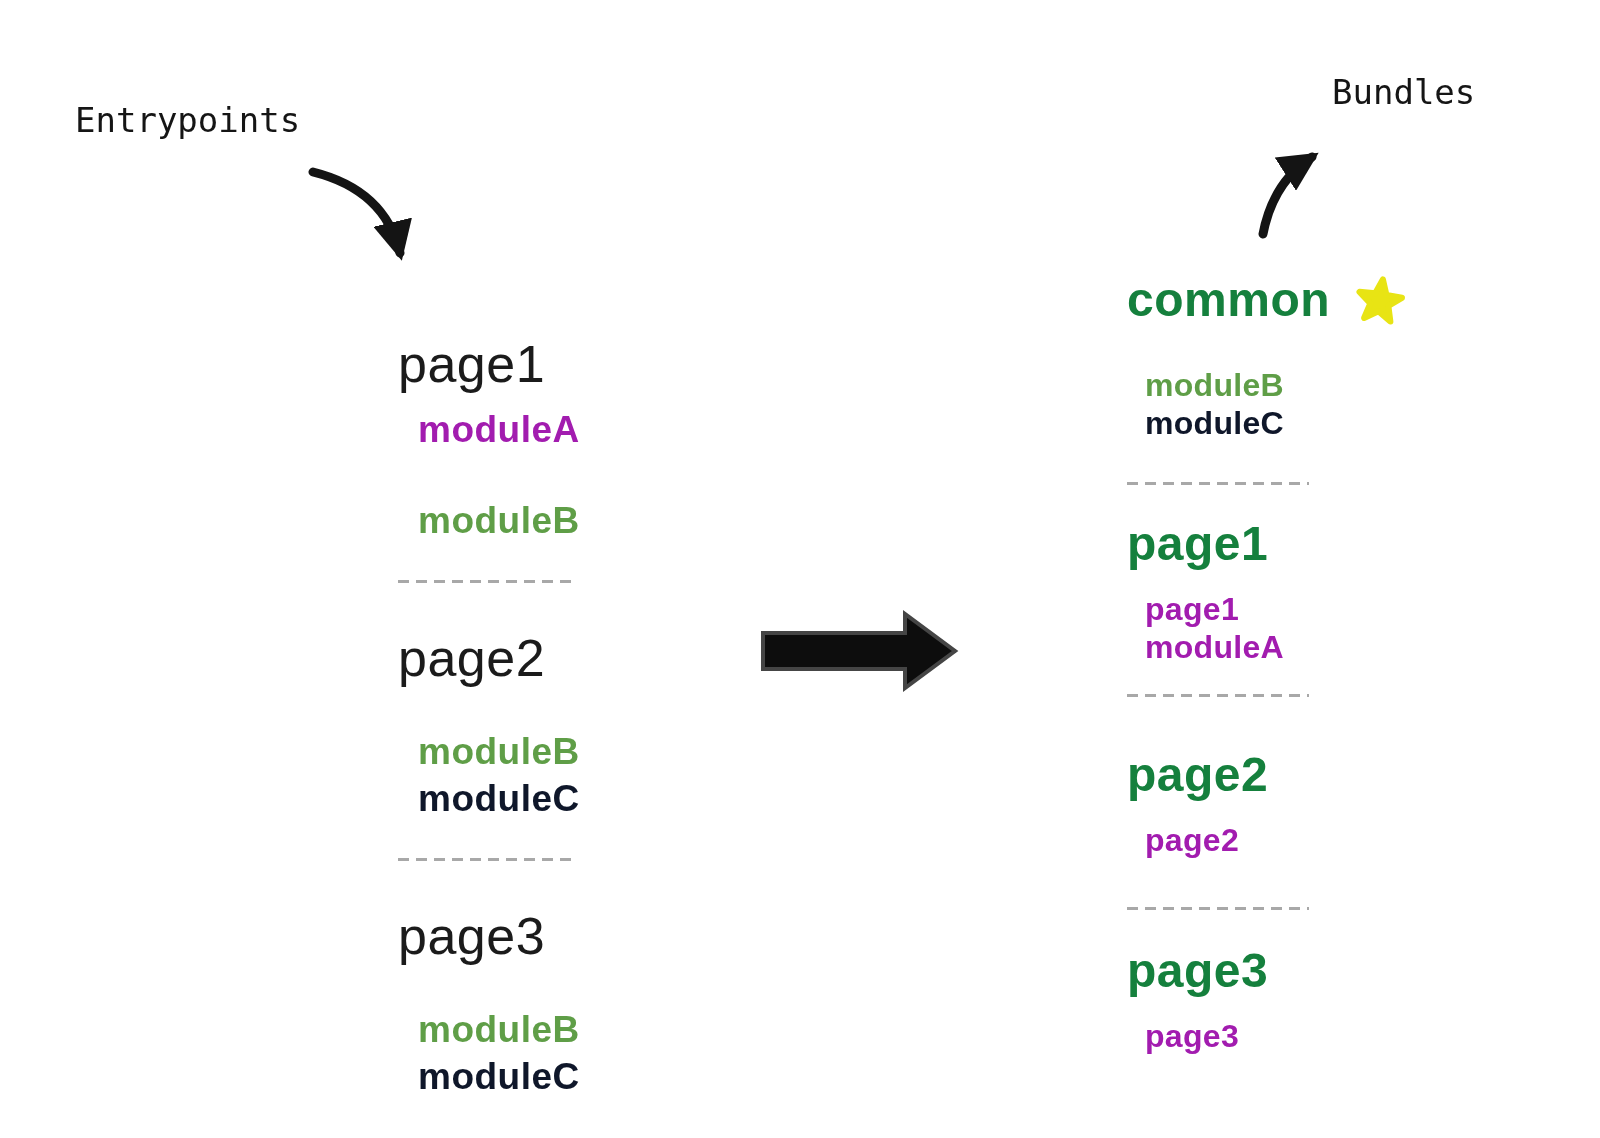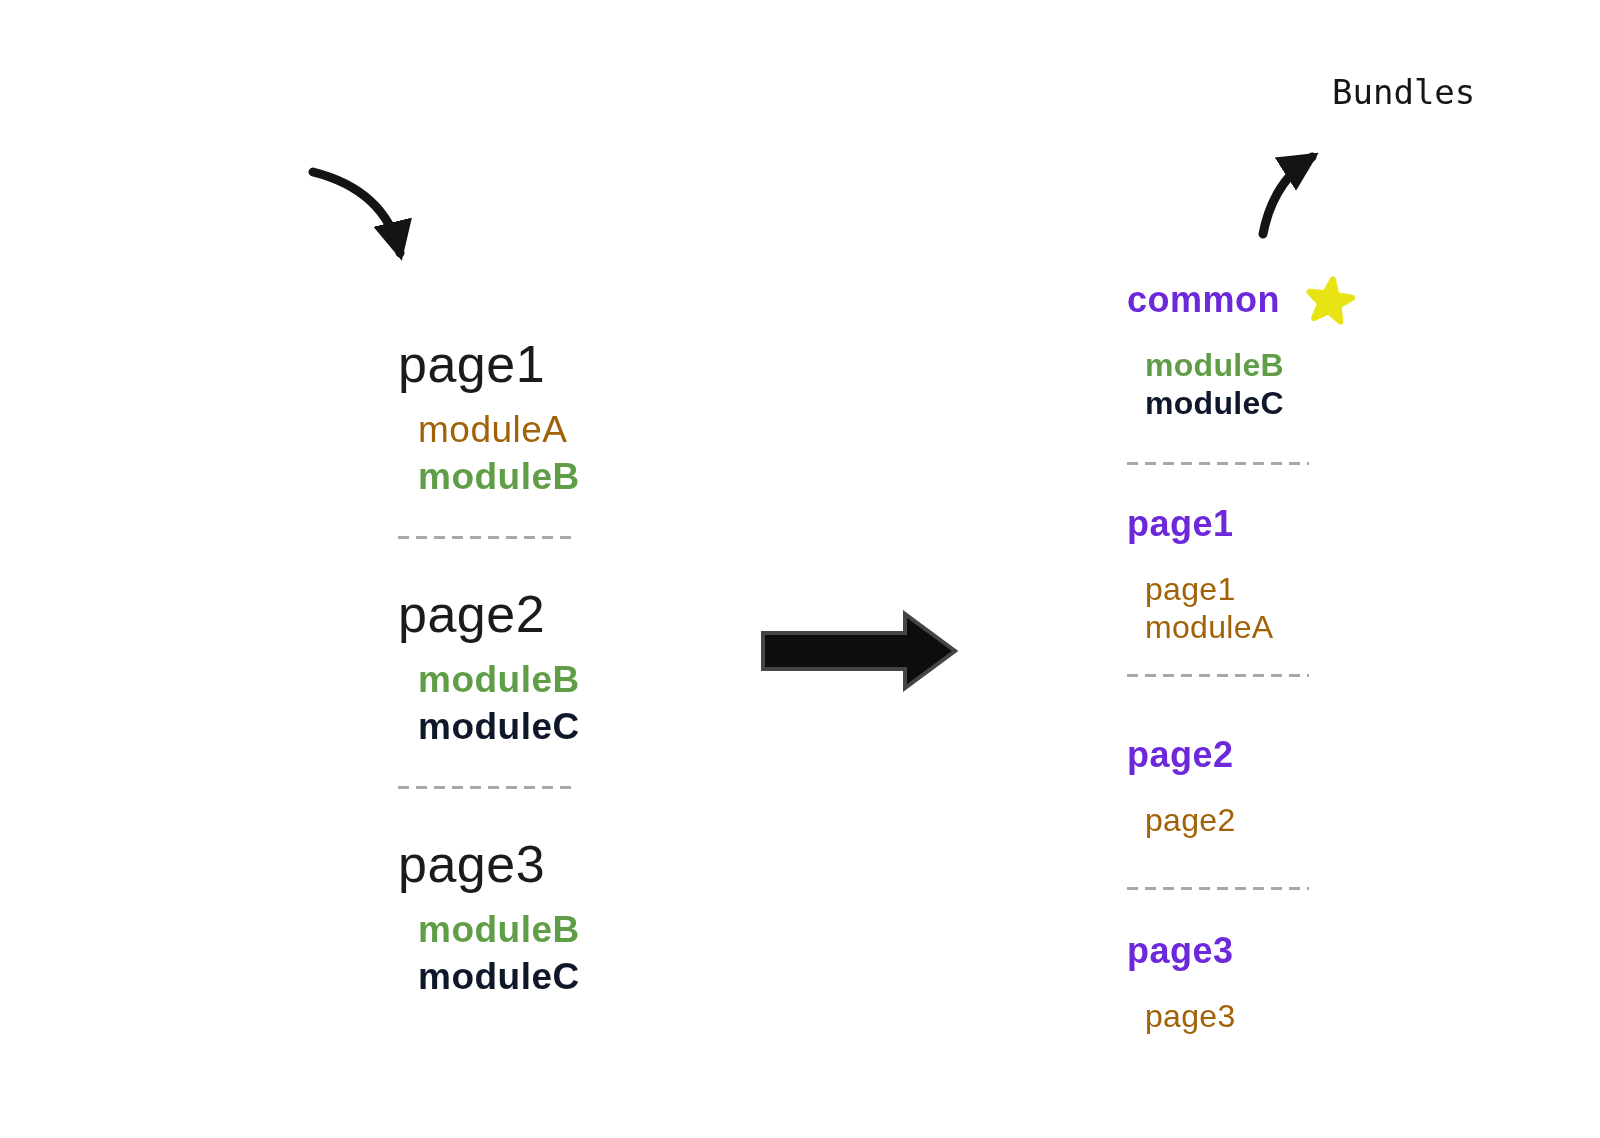--- a/index.html
+++ b/index.html
@@ -47,44 +47,45 @@
   .sep {
     height: 3px;
     background: repeating-linear-gradient(90deg, #a8a8a8 0 11px, transparent 11px 18px);
   }
   .col-left .sep { width: 180px; margin: 36px 0 49px 0; }
 
   
   .col-right { left: 1127px; top: 278px; width: 280px; }
   .h-row { height: 44px; display: flex; align-items: center; }
   .h-right {
-    font-size: 36px;
+    font-size: 48px;
     line-height: 44px;
     font-weight: 700;
-    color: #6d28d9;
+    color: #15803d;
     letter-spacing: 0.5px;
   }
   .star-svg { margin-left: 24px; flex: 0 0 auto; }
   .col-right .mods { margin-top: 24px; padding-left: 18px; }
   .col-right .mod  { font-size: 32px; line-height: 38px; letter-spacing: 0.3px; }
   .col-right .sep  { width: 182px; }
   .sep-1 { margin: 40px 0 37px 0; }
   .sep-2 { margin: 28px 0 56px 0; }
   .sep-3 { margin: 48px 0 39px 0; }
 
   
-  .mod-black { color: #a16207; font-weight: 400; }
-  .mod-green { color: #5f9e47; font-weight: 700; }
+  .mod-black { color: #a21caf; font-weight: 700; }
+  .mod-green { color: #5f9e47; font-weight: 700; margin-top: 44px; }
   .mod-red   { color: #0f172a; font-weight: 700; }
 </style>
 </head>
 <body>
 
 <div class="canvas">
 
+  <div class="label-mono entry-label">Entrypoints</div>
   <div class="label-mono bundles-label">Bundles</div>
 
   <svg class="arrow-svg entry-arrow" width="125" height="135" viewBox="0 0 125 135">
     <defs>
       <marker id="ah1" viewBox="0 0 10 10" refX="8" refY="5" markerWidth="4.4" markerHeight="4.4" orient="auto">
         <path d="M0,0 L10,5 L0,10 z" fill="#141414"></path>
       </marker>
     </defs>
     <path d="M 13 12 Q 85 30 100 93" fill="none" stroke="#141414" stroke-width="9" stroke-linecap="round" marker-end="url(#ah1)"></path>
   </svg>

